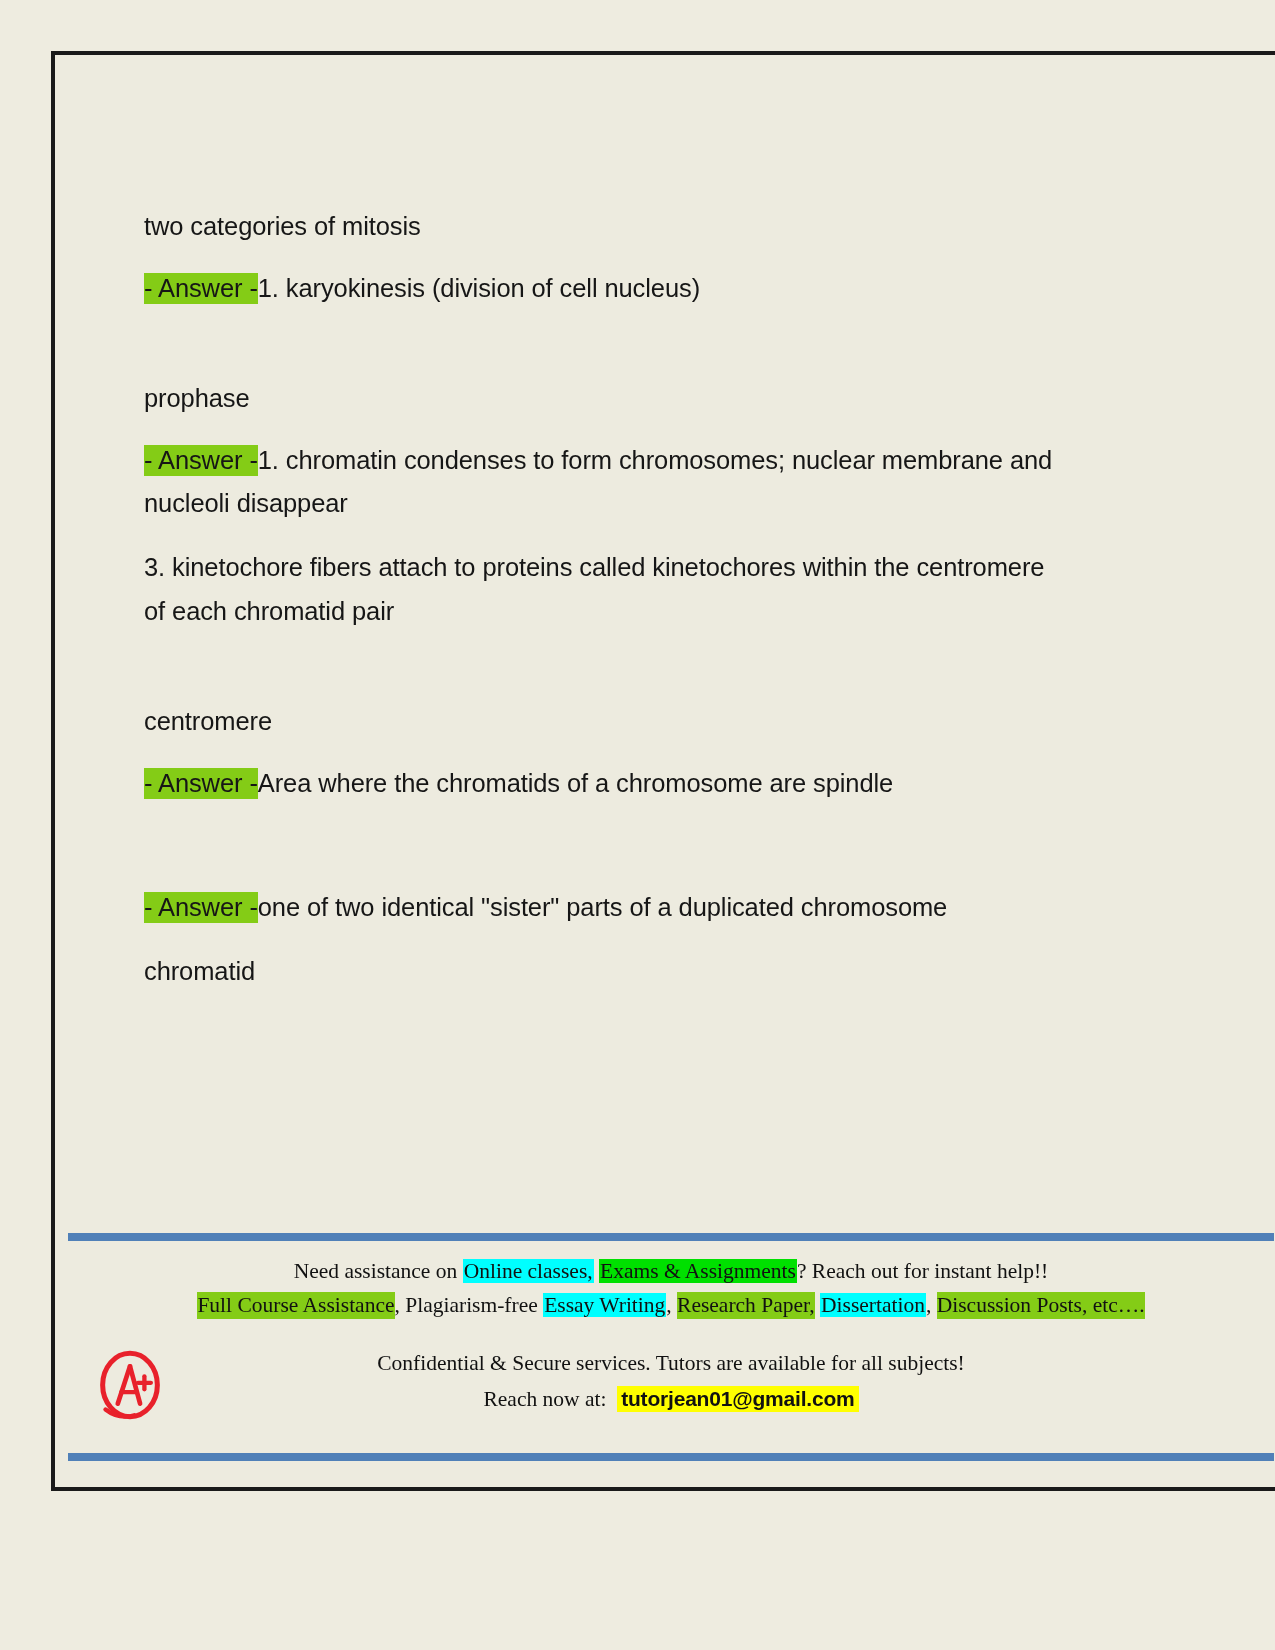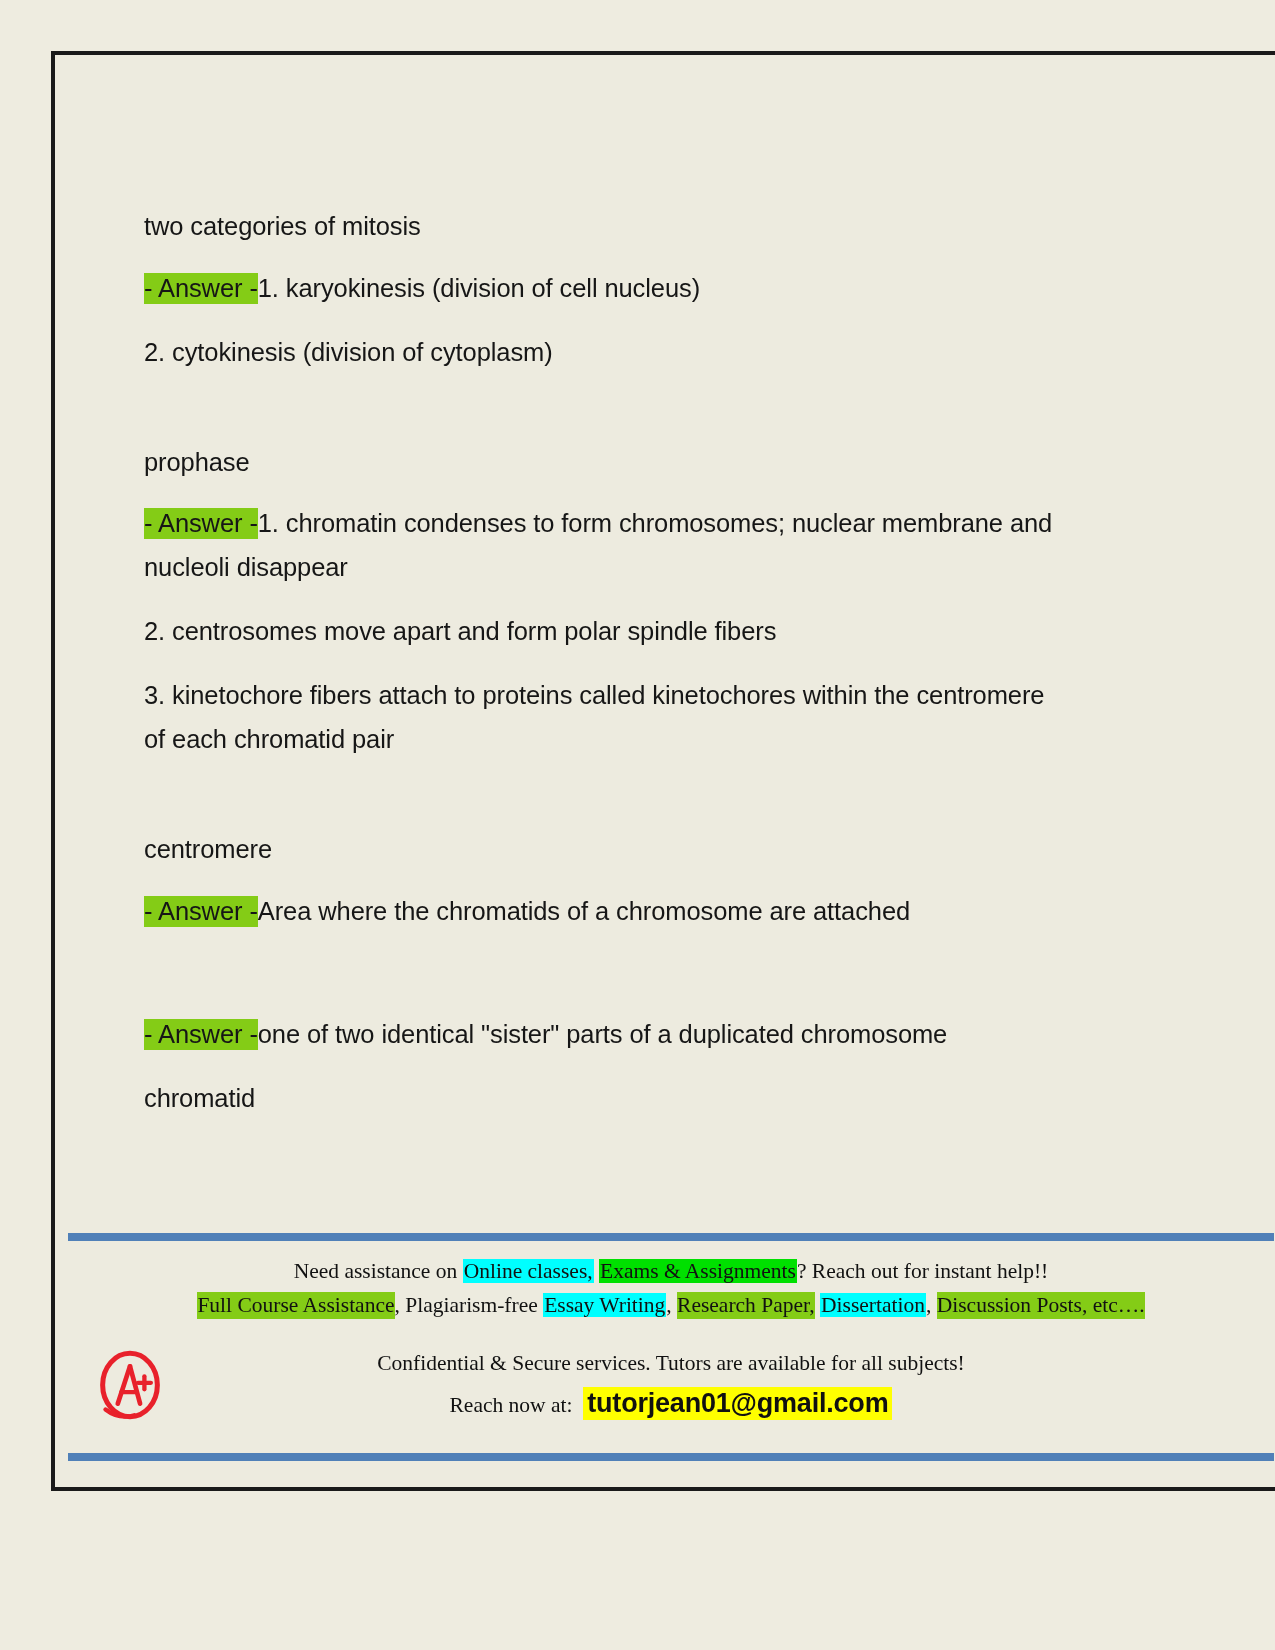--- a/index.html
+++ b/index.html
@@ -120,51 +120,49 @@
     text-align: center;
     font-family: "Liberation Serif", serif;
     font-size: 21.5px;
     color: #111;
     line-height: 1.68;
     padding-right: 150px;
   }
   .email {
     font-family: "Liberation Sans", sans-serif;
     font-weight: bold;
-    font-size: 27px;
+    font-size: 21px;
     background: #ffff00;
     padding: 1px 4px 2px 4px;
     letter-spacing: -0.2px;
   }
   .email-prefix {
     font-family: "Liberation Serif", serif;
   }
 </style>
 </head>
 <body>
 
 <div class="page">
 
   <div class="content">
 
     <p class="para term">two categories of mitosis</p>
     <p class="para"><span class="hl-yellow">- Answer -</span><span>1. karyokinesis (division of cell nucleus)</span></p>
-    <p class="para">2. cytokinesis (division of cytoplasm)</p>
 
     <div class="spacer-md"></div>
 
     <p class="para term">prophase</p>
     <p class="para"><span class="hl-yellow">- Answer -</span><span>1. chromatin condenses to form chromosomes; nuclear membrane and nucleoli disappear</span></p>
-    <p class="para">2. centrosomes move apart and form polar spindle fibers</p>
     <p class="para">3. kinetochore fibers attach to proteins called kinetochores within the centromere of each chromatid pair</p>
 
     <div class="spacer-md"></div>
 
     <p class="para term">centromere</p>
-    <p class="para"><span class="hl-yellow">- Answer -</span><span>Area where the chromatids of a chromosome are attached</span></p>
+    <p class="para"><span class="hl-yellow">- Answer -</span><span>Area where the chromatids of a chromosome are spindle</span></p>
 
     <div class="spacer-lg"></div>
 
     <p class="para"><span class="hl-yellow">- Answer -</span><span>one of two identical "sister" parts of a duplicated chromosome</span></p>
     <p class="para term">chromatid</p>
 
   </div>
 
   <div class="footer">
 

